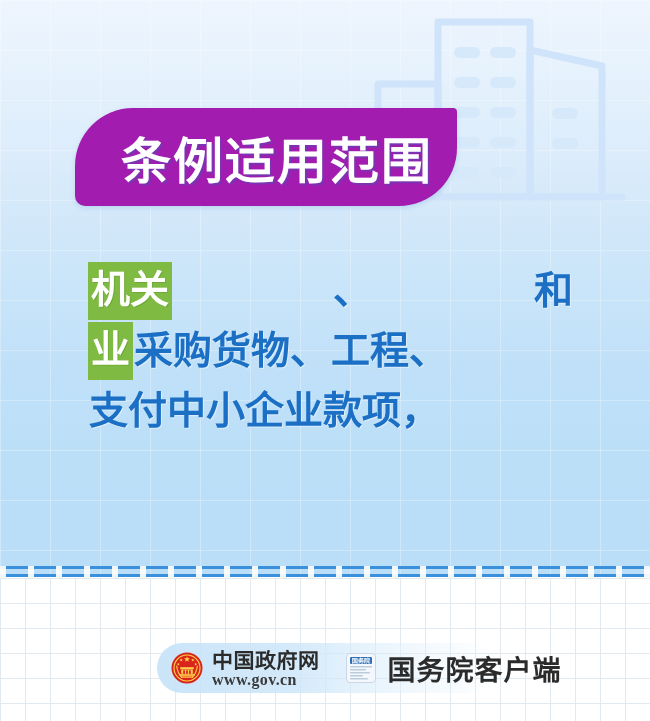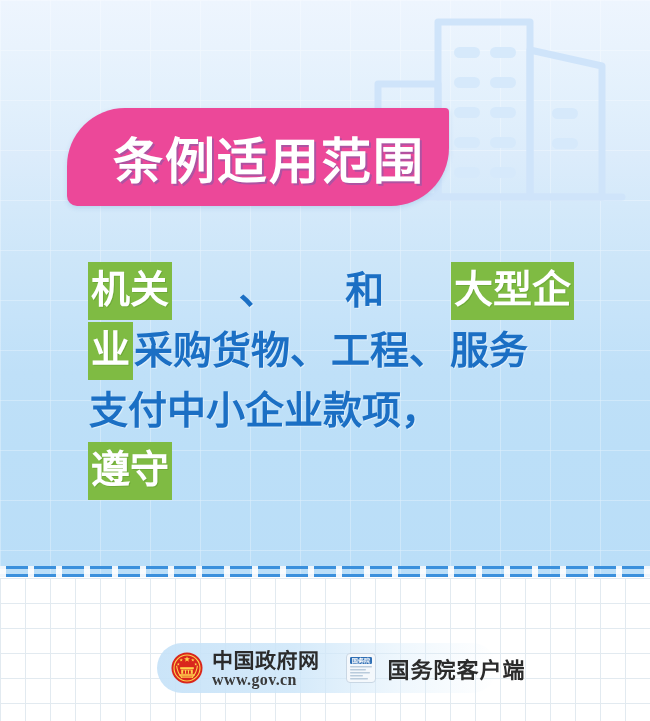--- a/index.html
+++ b/index.html
@@ -63,25 +63,25 @@
     left: 370px;
     top: -8px;
     width: 290px;
     height: 220px;
     pointer-events: none;
   }
 
   
   .title-banner {
     position: absolute;
-    left: 67px;
+    left: 75px;
     top: 108px;
     width: 382px;
     height: 98px;
-    background: #ec4899;
+    background: #a21caf;
     border-radius: 58px 4px 58px 10px;
     box-shadow: 0 2px 5px rgba(60,130,200,0.18);
   }
   .title-text {
     position: absolute;
     left: 0;
     top: 0;
     width: 382px;
     height: 98px;
     display: flex;
@@ -234,21 +234,21 @@
   }
   .app-icon {
     flex: 0 0 auto;
     width: 30px;
     height: 30px;
     margin-right: 12px;
   }
   .app-name {
     font-family: "DejaVu Sans", "Liberation Sans", sans-serif;
     font-weight: 700;
-    font-size: 22px;
+    font-size: 28px;
     color: #2b2b2b;
     letter-spacing: 1px;
     white-space: nowrap;
   }
 </style>
 </head>
 <body>
 
 <div id="poster">
 
@@ -288,33 +288,30 @@
 
   <div class="title-banner">
     <div class="title-text">条例适用范围</div>
   </div>
 
   <div class="body-copy">
       <div class="copy-line justify">
         <span class="seg hl">机关</span>
         <span class="seg blue">、</span>
         <span class="seg blue">和</span>
-        <span class="seg hl">大型企</span>
       </div>
       <div class="copy-line">
         <span class="seg hl">业</span>
         <span class="seg blue">采购货物、</span>
         <span class="seg blue">工程、</span>
-        <span class="seg blue">服务</span>
       </div>
       <div class="copy-line justify">
         <span class="seg blue">支付中小企业款项，</span>
       </div>
       <div class="copy-line">
-        <span class="seg hl">遵守</span>
       </div>
     </div>
 
   <div class="divider">
     <div class="rule a"></div>
     <div class="rule b"></div>
     <div class="ticks"></div>
   </div>
 
   <div class="paper">

